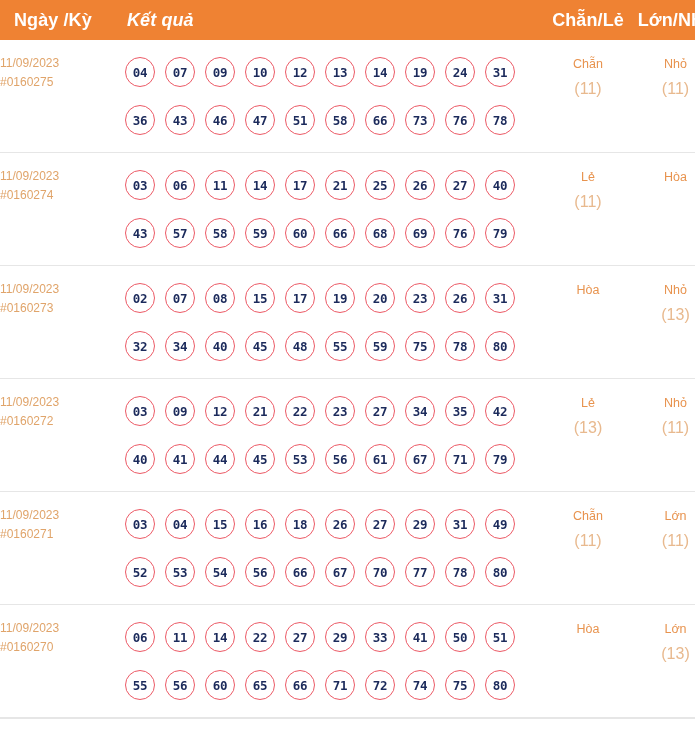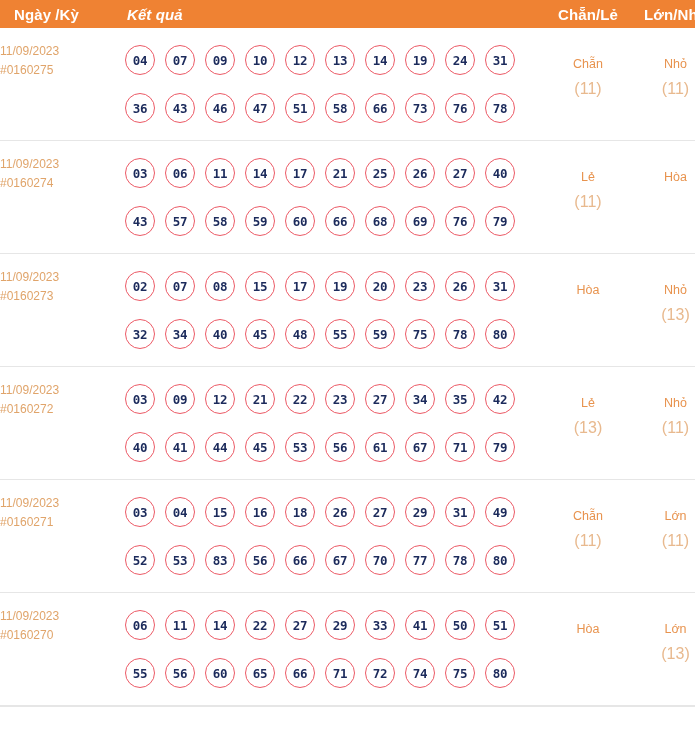--- a/index.html
+++ b/index.html
@@ -20,25 +20,25 @@
     border-collapse: collapse;
     table-layout: fixed;
   }
 
   
   thead tr {
     background: #ef8233;
   }
   thead th {
     color: #ffffff;
-    font-size: 15px;
+    font-size: 18px;
     font-weight: bold;
     text-align: left;
     padding: 0;
-    height: 28px;
+    height: 40px;
     vertical-align: middle;
     letter-spacing: .1px;
   }
   th.col-date   { width: 105px; padding-left: 14px; }
   th.col-result { width: 415px; padding-left: 8px; font-style: italic; }
   th.col-oe     { width: 92px;  text-align: center; }
   th.col-bs     { width: 83px;  text-align: center; }
 
   
   tbody tr {
@@ -84,21 +84,21 @@
     margin-right: 10px;
     color: #1b2a5b;
     font-family: "DejaVu Sans Mono", "Liberation Mono", monospace;
     font-size: 12.5px;
     font-weight: bold;
     letter-spacing: -0.3px;
     background: #ffffff;
   }
 
   .cell-flag {
-    padding-top: 26px;
+    padding-top: 14px;
     text-align: center;
     line-height: 1.7;
   }
   .flag-label {
     display: block;
     color: #e8934e;
     font-size: 12.5px;
   }
   .flag-count {
     display: block;
@@ -298,21 +298,21 @@
             <span class="ball">18</span>
             <span class="ball">26</span>
             <span class="ball">27</span>
             <span class="ball">29</span>
             <span class="ball">31</span>
             <span class="ball">49</span>
           </div>
           <div class="ball-row">
             <span class="ball">52</span>
             <span class="ball">53</span>
-            <span class="ball">83</span>
+            <span class="ball">54</span>
             <span class="ball">56</span>
             <span class="ball">66</span>
             <span class="ball">67</span>
             <span class="ball">70</span>
             <span class="ball">77</span>
             <span class="ball">78</span>
             <span class="ball">80</span>
           </div>
         </td>
         <td class="cell-flag">

